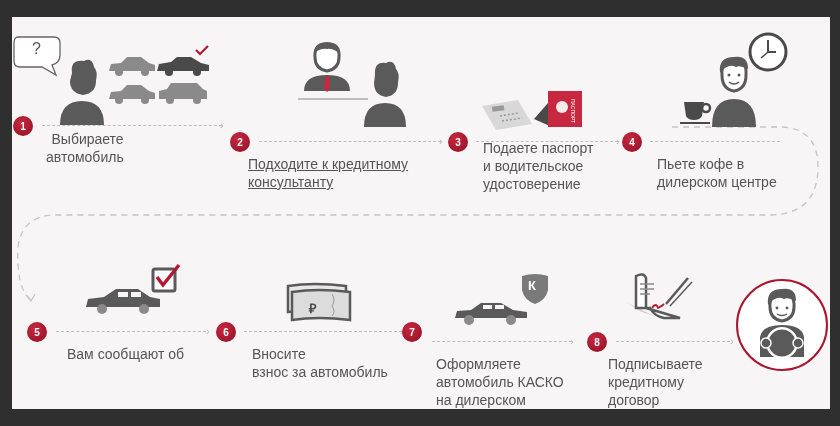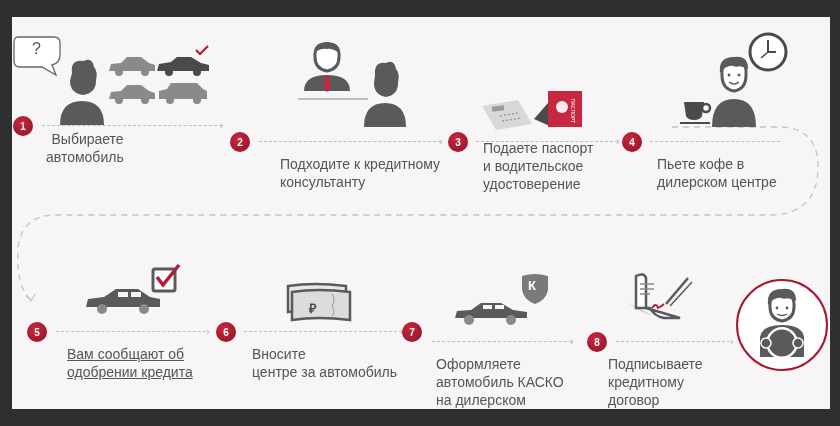--- a/index.html
+++ b/index.html
@@ -70,21 +70,21 @@
     <path d="M27 37 L31 37 L32 50 L29 53 L26 50 Z" fill="#c8283f"></path>
     <line x1="0" y1="60" x2="70" y2="60" stroke="#888" stroke-width="1"></line>
   </svg>
   <svg style="left:350px;top:42px" width="46" height="68">
     <path d="M13 16 Q12 2 24 4 Q32 0 34 10 Q38 14 36 24 Q36 36 24 38 Q12 36 12 24 Z" fill="#5a5a5a"></path>
     <path d="M2 68 Q2 44 23 44 Q44 44 44 68 Z" fill="#5a5a5a"></path>
   </svg>
   <div class="badge" style="left:218px;top:115px;">2</div>
   <div class="dash" style="left:247px;top:124px;width:182px;"></div>
   <span class="arrow" style="left:427px;top:119px;">›</span>
-  <div class="label" style="left:268px;top:138px;">
+  <div class="label" style="left:236px;top:138px;text-decoration:underline;">
     <div>Подходите к кредитному</div>
     <div>консультанту</div>
   </div>
 
   <svg style="left:470px;top:83px" width="52" height="32">
     <path d="M0 6 L36 0 L50 24 L14 30 Z" fill="#d8d8d8"></path>
     <rect x="10" y="6" width="12" height="5" fill="#9a9a9a" transform="rotate(-8 16 8)"></rect>
     <line x1="18" y1="16" x2="36" y2="13" stroke="#9a9a9a" stroke-width="1.5" stroke-dasharray="2,2"></line>
     <line x1="20" y1="21" x2="40" y2="18" stroke="#9a9a9a" stroke-width="1.5" stroke-dasharray="2,2"></line>
   </svg>
@@ -136,37 +136,36 @@
   <svg style="left:72px;top:268px" width="78" height="34">
     <path d="M2 22 L4 14 L20 12 L32 4 L54 4 L66 12 L76 14 L76 22 Z" fill="#5a5a5a"></path>
     <rect x="34" y="7" width="10" height="5" fill="#f7f5f6"></rect>
       <rect x="47" y="7" width="10" height="5" fill="#f7f5f6"></rect>
     <circle cx="18" cy="24" r="5" fill="#8a8a8a"></circle>
       <circle cx="60" cy="24" r="5" fill="#8a8a8a"></circle>
   </svg>
   <div class="badge" style="left:15px;top:305px;">5</div>
   <div class="dash" style="left:44px;top:314px;width:150px;"></div>
   <span class="arrow" style="left:194px;top:309px;">›</span>
-  <div class="label" style="left:55px;top:328px;text-decoration:underline;">
+  <div class="label" style="left:55px;top:328px;">
     <div>Вам сообщают об</div>
-    <div>одобрении кредита</div>
   </div>
 
   <svg style="left:272px;top:265px" width="66" height="42">
     <path d="M4 4 Q30 0 62 4 L62 30 Q30 26 4 30 Z" fill="#e8e8e8" stroke="#5a5a5a" stroke-width="2.5"></path>
     <path d="M8 10 Q34 6 66 10 L66 38 Q34 34 8 38 Z" fill="#dcdcdc" stroke="#5a5a5a" stroke-width="2.5"></path>
     <path d="M48 12 Q52 18 48 24 Q52 30 48 34" fill="none" stroke="#9a9a9a" stroke-width="1"></path>
   </svg>
   <span class="abs" style="left:297px;top:282px;font-size:13px;font-weight:bold;color:#4a4a4a;">₽</span>
   <div class="badge" style="left:204px;top:305px;">6</div>
   <div class="dash" style="left:232px;top:314px;width:158px;"></div>
   <span class="arrow" style="left:388px;top:309px;">›</span>
   <div class="label" style="left:240px;top:328px;">
     <div>Вносите</div>
-    <div>центре за автомобиль</div>
+    <div>взнос за автомобиль</div>
   </div>
 
   <svg style="left:508px;top:255px" width="30" height="34">
     <path d="M2 4 Q15 0 28 4 L28 18 Q26 28 15 32 Q4 28 2 18 Z" fill="#7a7a7a"></path>
   </svg>
   <span class="abs" style="left:516px;top:261px;font-size:13px;font-weight:bold;color:#fff;">К</span>
   <svg style="left:441px;top:283px" width="76" height="26">
     <path d="M2 18 L4 11 L18 10 L28 3 L48 3 L60 10 L74 12 L74 18 Z" fill="#5a5a5a"></path>
     <rect x="30" y="5" width="9" height="4" fill="#f7f5f6"></rect>
       <rect x="42" y="5" width="9" height="4" fill="#f7f5f6"></rect>

